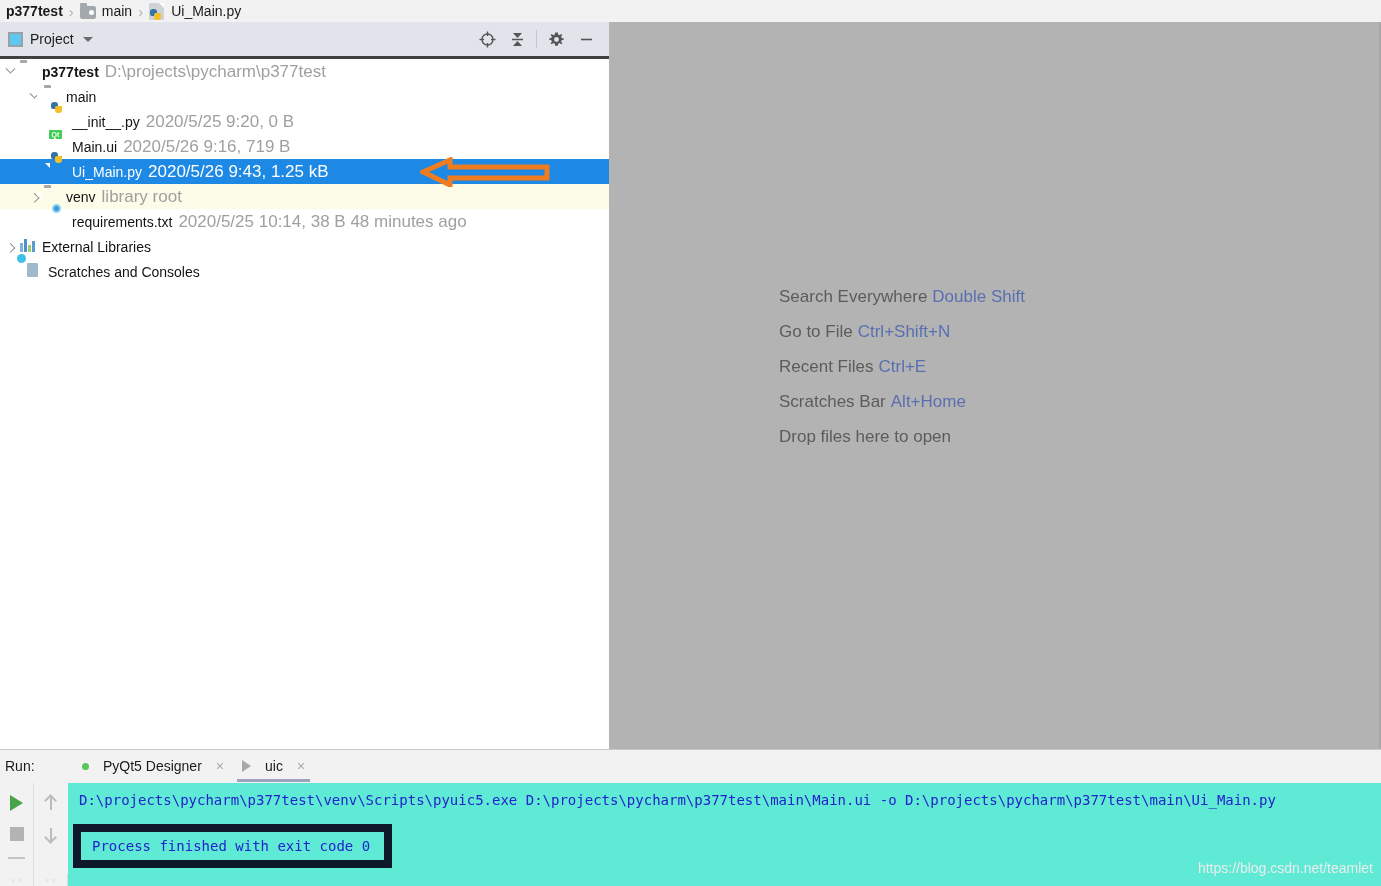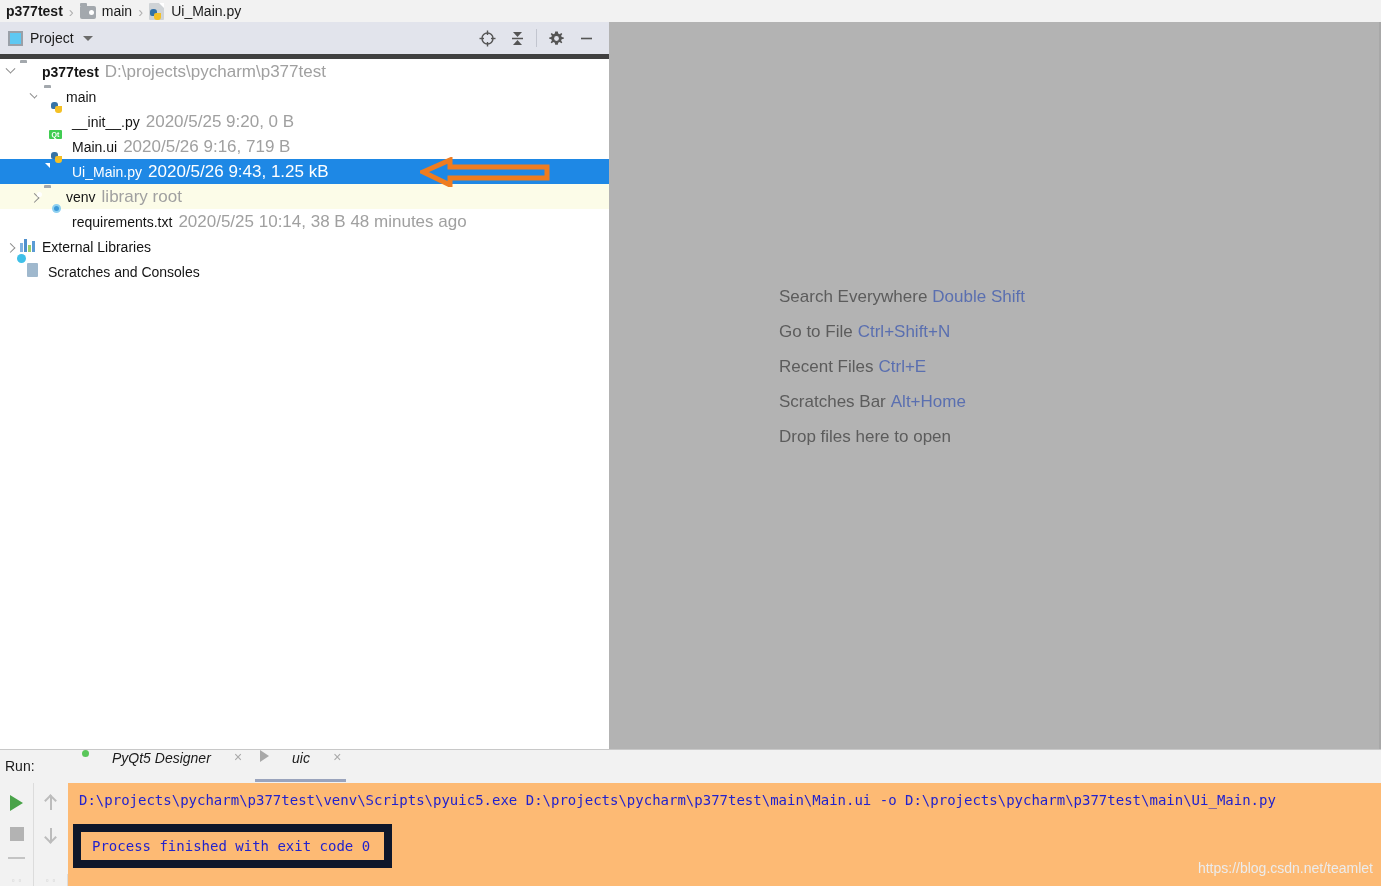--- a/index.html
+++ b/index.html
@@ -44,21 +44,21 @@
     margin: 0 6px;
     line-height: 1;
   }
 
   
   #project-header {
     position: absolute;
     left: 0; top: 22px;
     width: 609px; height: 37px;
     background: #e2e4ec;
-    border-bottom: 5px solid #404040;
+    border-bottom: 3px solid #404040;
     box-sizing: border-box;
     display: flex;
     align-items: center;
   }
   #project-title-group {
     display: flex;
     align-items: center;
     padding-left: 8px;
     gap: 7px;
   }
@@ -326,27 +326,27 @@
     align-items: center;
   }
   #run-label {
     font-size: 14px;
     color: #1a1a1a;
     padding-left: 5px;
     width: 68px;
   }
   .run-tab {
     display: flex;
-    gap: 23px;
+    align-items: center;
+    gap: 14px;
     height: 32px;
     padding: 0 9px;
     position: relative;
     font-size: 14px;
     color: #1a1a1a;
-    font-style: italic;
   }
   .run-tab .tab-close {
     color: #a8a8a8;
     font-size: 14px;
     line-height: 1;
   }
   .run-tab.active::after {
     content: "";
     position: absolute;
     left: 4px; right: 4px; bottom: 0;
@@ -432,21 +432,21 @@
     width: 7px; height: 7px;
     border-right: 2px solid #bcbcbc;
     border-bottom: 2px solid #bcbcbc;
     transform: rotate(45deg);
   }
 
   #run-console {
     position: absolute;
     left: 68px; top: 33px;
     right: 0; height: 104px;
-    background: #fdba74;
+    background: #5eead4;
     overflow: hidden;
   }
   .console-line {
     font-family: "DejaVu Sans Mono", monospace;
     font-size: 14px;
     color: #2222cc;
     white-space: nowrap;
     padding-left: 11px;
   }
   #console-cmd { padding-top: 9px; }

